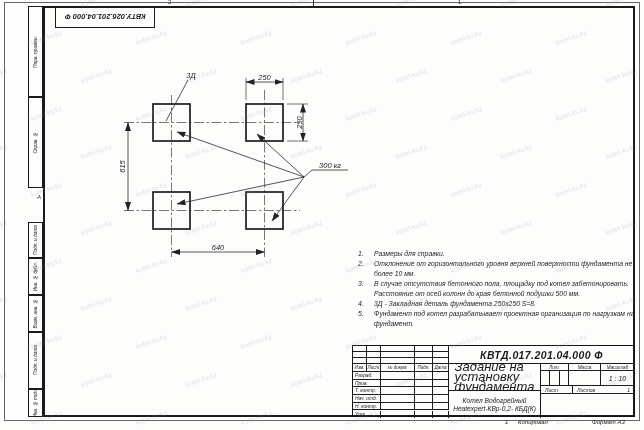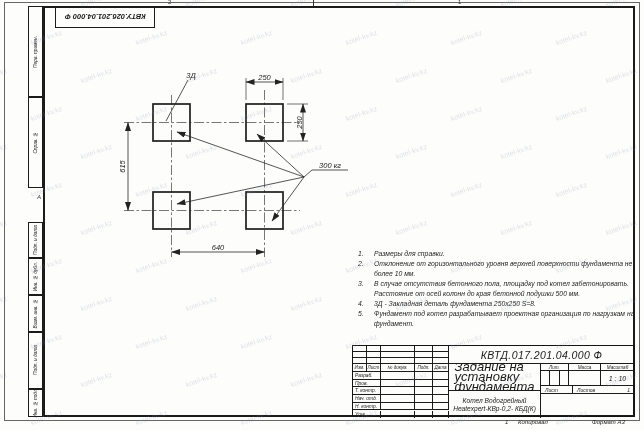--- a/index.html
+++ b/index.html
@@ -25,21 +25,21 @@
   .notes{left:355px;top:249px;width:282px;font-size:6.8px;font-style:italic;line-height:10px;color:#1d1d1d;}
   .note{display:flex;}
   .note .n{flex:0 0 16px;text-align:left;padding-left:3px;}
   .note .t{flex:1;}
   
   .tb{left:352px;top:345px;width:283px;height:72px;border:1.6px solid #141414;}
   .cell{position:absolute;box-sizing:border-box;border-right:1px solid #1b1b1b;border-bottom:1px solid #1b1b1b;
         font-style:italic;overflow:hidden;}
   .cell.lab{font-size:4.9px;display:flex;align-items:center;padding-left:2px;color:#222;}
   .cell.hdr{font-size:4.6px;display:flex;align-items:center;justify-content:center;color:#222;}
-  .doc-num{font-size:10.5px;font-weight:normal;display:flex;align-items:center;justify-content:center;
+  .doc-num{font-size:10.5px;font-weight:bold;display:flex;align-items:center;justify-content:center;
            letter-spacing:.4px;}
   .tb-title{font-size:13px;display:flex;align-items:center;justify-content:center;text-align:left;
             padding:0 6px;line-height:10px;}
   .tb-product{font-size:6.6px;display:flex;flex-direction:column;align-items:center;justify-content:center;
               text-align:center;line-height:8px;}
   .scale-val{font-size:7px;display:flex;align-items:center;justify-content:center;}
   .sheetrow{font-size:5px;display:flex;align-items:center;justify-content:space-between;padding:0 4px;}
   .logo-area{display:flex;align-items:center;justify-content:center;gap:3px;border-bottom:none;}
   .logo-mark{width:11px;height:11px;background:#111;position:relative;flex:0 0 auto;}
   .logo-mark:after{content:"";position:absolute;left:3px;top:1px;width:1.5px;height:9px;background:#fff;

